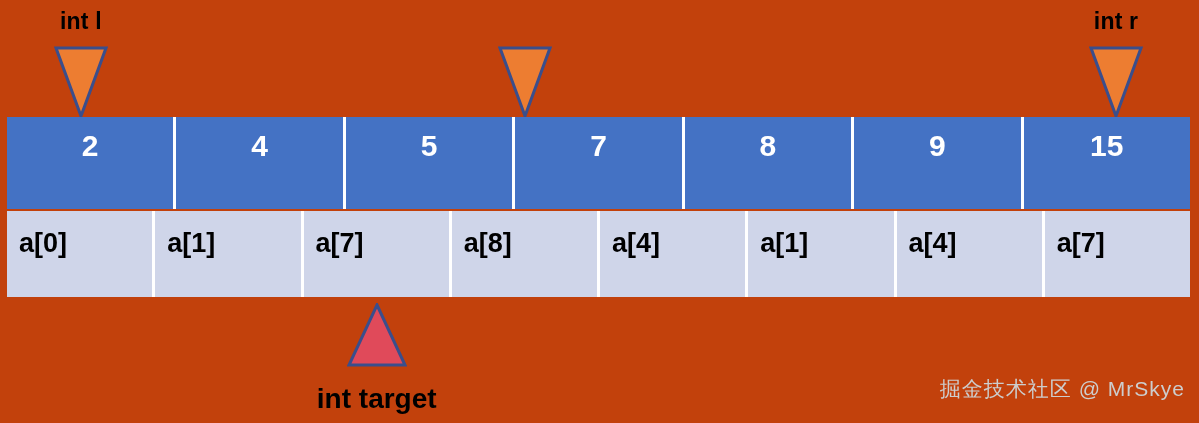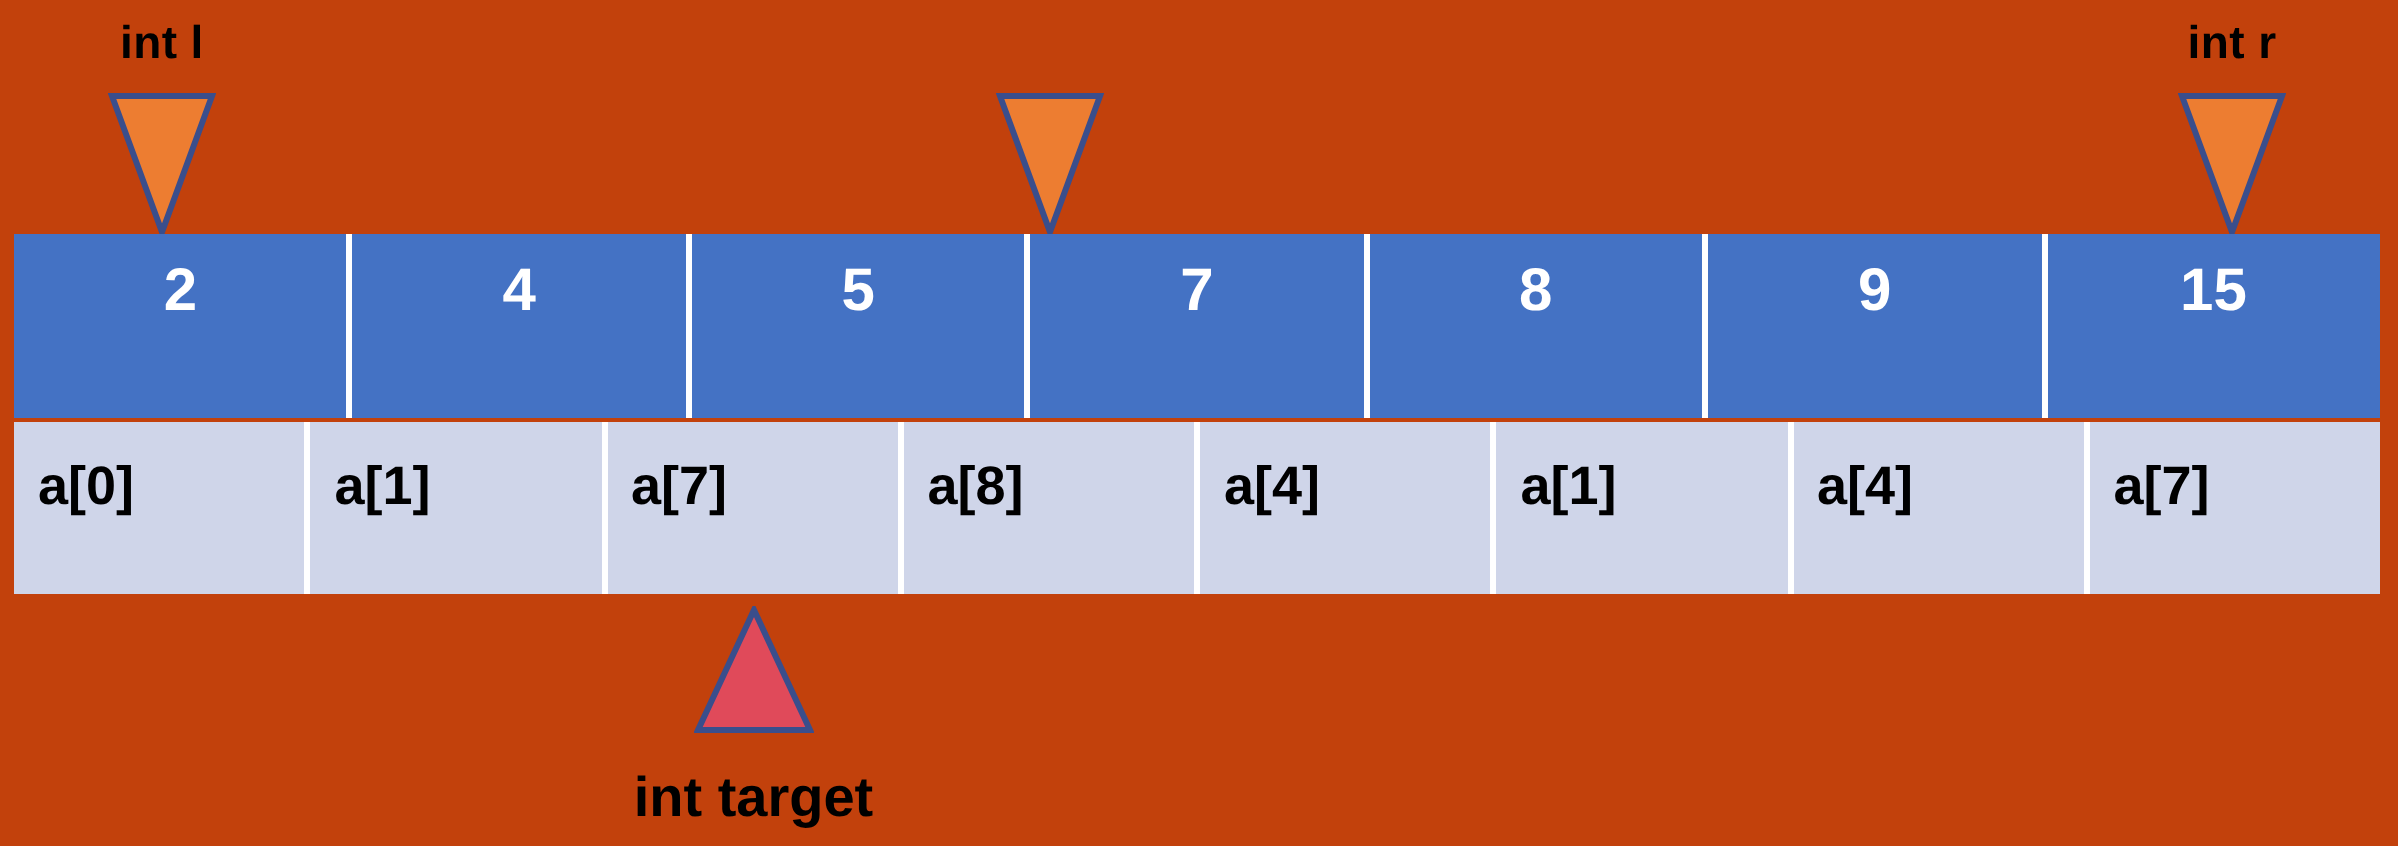--- a/index.html
+++ b/index.html
@@ -175,14 +175,15 @@
 
   <div class="target-marker" style="left:302.8px; width:147.9px;">
     <span class="tri-up">
       <svg width="60" height="64" viewBox="0 0 60 64" xmlns="http://www.w3.org/2000/svg">
         <polygon points="30,2 58,62 2,62" fill="#E04A5A" stroke="#3A4E8C" stroke-width="3" stroke-linejoin="miter"></polygon>
       </svg>
     </span>
     <div class="marker-label">int target</div>
   </div>
 
+  <div class="watermark">掘金技术社区 @ MrSkye</div>
 
 </div>
 
 </body></html>

